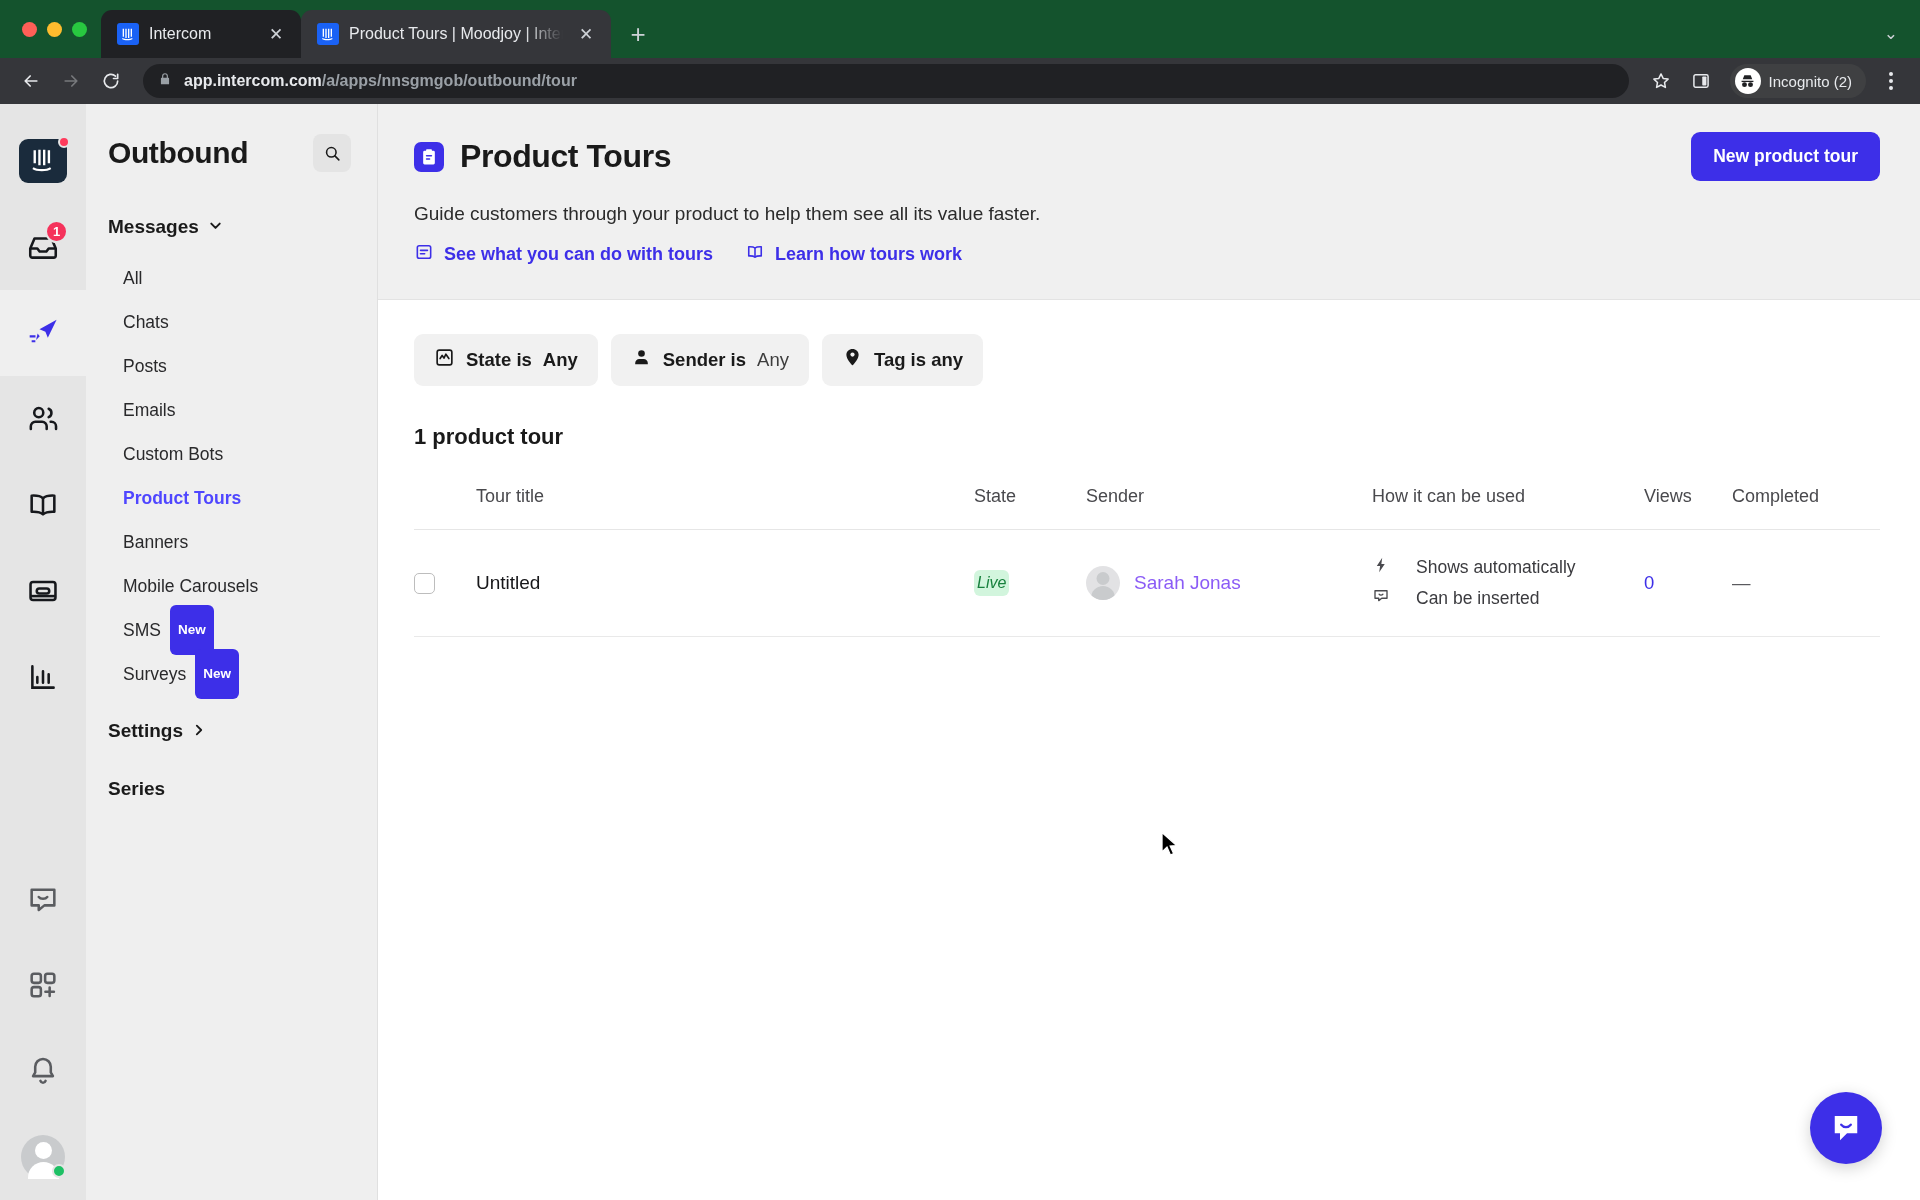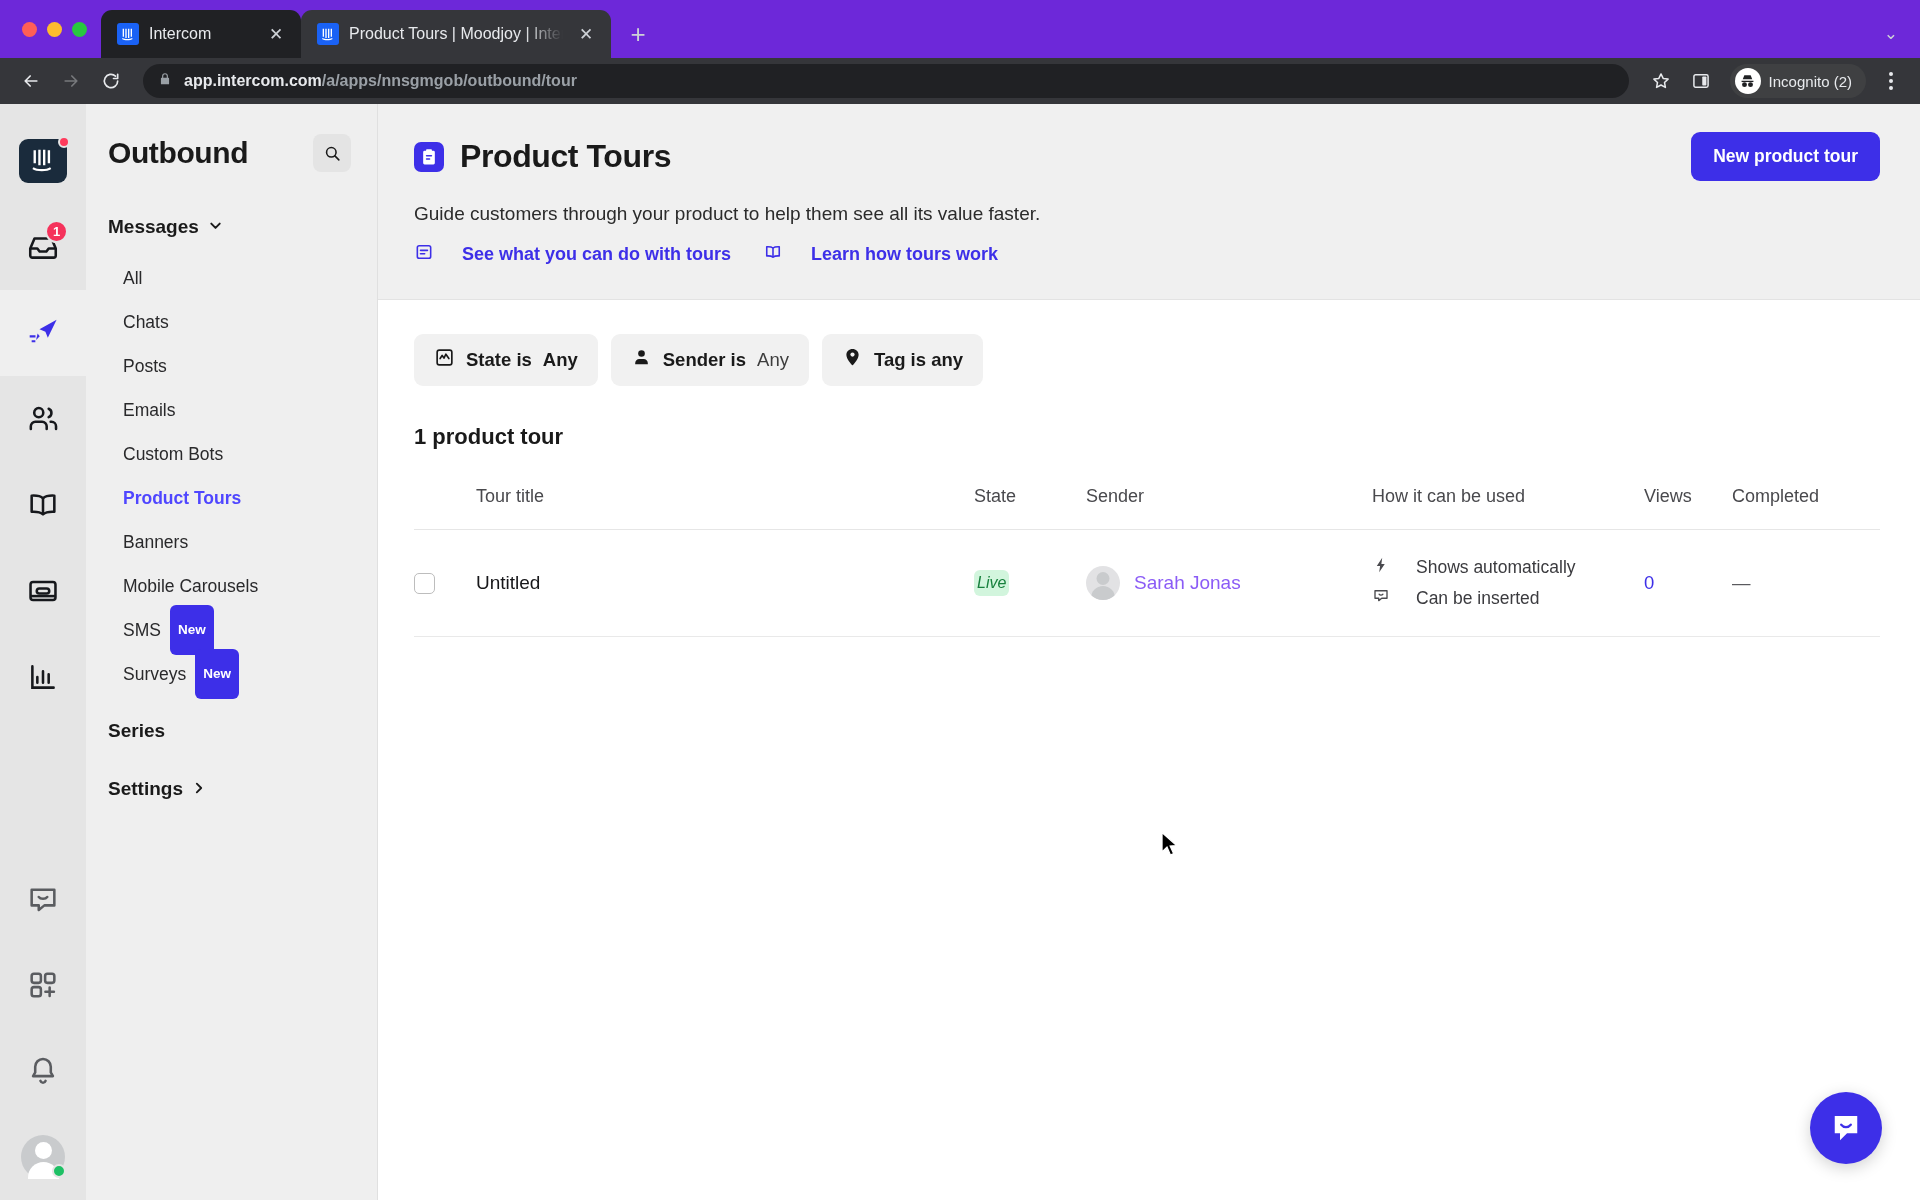--- a/index.html
+++ b/index.html
@@ -7,21 +7,21 @@
     width: 1920px; height: 1200px;
     font-family: "Liberation Sans", sans-serif;
     overflow: hidden;
     background: #ffffff;
   }
 
   
   .browser { width: 1920px; height: 1200px; display: flex; flex-direction: column; }
 
   .tabstrip {
-    height: 58px; background: #6d28d9; display: flex; align-items: flex-end;
+    height: 58px; background: #14532d; display: flex; align-items: flex-end;
     padding-left: 14px; position: relative; flex: 0 0 58px;
   }
   .traffic { display: flex; align-items: center; gap: 10px; height: 58px; padding: 0 14px 0 8px; }
   .dot { width: 15px; height: 15px; border-radius: 50%; }
   .dot.red { background: #ff5f57; }
   .dot.yellow { background: #febc2e; }
   .dot.green { background: #28c840; }
 
   .tab {
     height: 48px; display: flex; align-items: center; gap: 10px;
@@ -193,21 +193,21 @@
   .ph-icon svg { width: 20px; height: 20px; }
   .page-title { font-size: 32px; font-weight: 700; color: #1a1a1a; letter-spacing: -0.4px; }
   .btn-primary {
     background: #3d2fe8; color: #fff; font-size: 17.5px; font-weight: 700;
     border: none; border-radius: 9px; padding: 14px 22px; cursor: pointer;
     font-family: inherit;
   }
   .ph-subtitle { font-size: 19px; color: #2b2b2b; margin-top: 22px; }
   .ph-links { display: flex; gap: 32px; margin-top: 17px; }
   .ph-link {
-    display: flex; align-items: center; gap: 28px; color: #3d2fe8;
+    display: flex; align-items: center; gap: 10px; color: #3d2fe8;
     font-size: 18px; font-weight: 600; text-decoration: none;
   }
   .ph-link svg { width: 20px; height: 20px; }
 
   .content { padding: 34px 40px 0 36px; flex: 1; }
 
   .filters { display: flex; gap: 13px; }
   .chip {
     display: flex; align-items: center; gap: 11px; background: #f1f1f1;
     border: none; border-radius: 9px; padding: 13px 20px; cursor: pointer;
@@ -504,29 +504,29 @@
       <div class="nav-item">
         <span>SMS</span>
         <span class="pill-new">New</span>
       </div>
       <div class="nav-item">
         <span>Surveys</span>
         <span class="pill-new">New</span>
       </div>
 
       <div class="nav-section">
-        <span>Series</span>
-      </div>
-      <div class="nav-section">
         <span>Settings</span>
         <span>
           <svg viewBox="0 0 16 16" fill="none" stroke="#1a1a1a" stroke-width="2.1" stroke-linecap="round" stroke-linejoin="round">
                 <path d="M5.5 3l5 5-5 5"></path>
               </svg>
         </span>
+      </div>
+      <div class="nav-section">
+        <span>Series</span>
       </div>
     </div>
 
     <div class="main">
 
       <div class="page-header">
         <div class="ph-titlerow">
           <div class="ph-title-wrap">
             <span class="ph-icon">
               <svg viewBox="0 0 24 24" fill="#fff">

